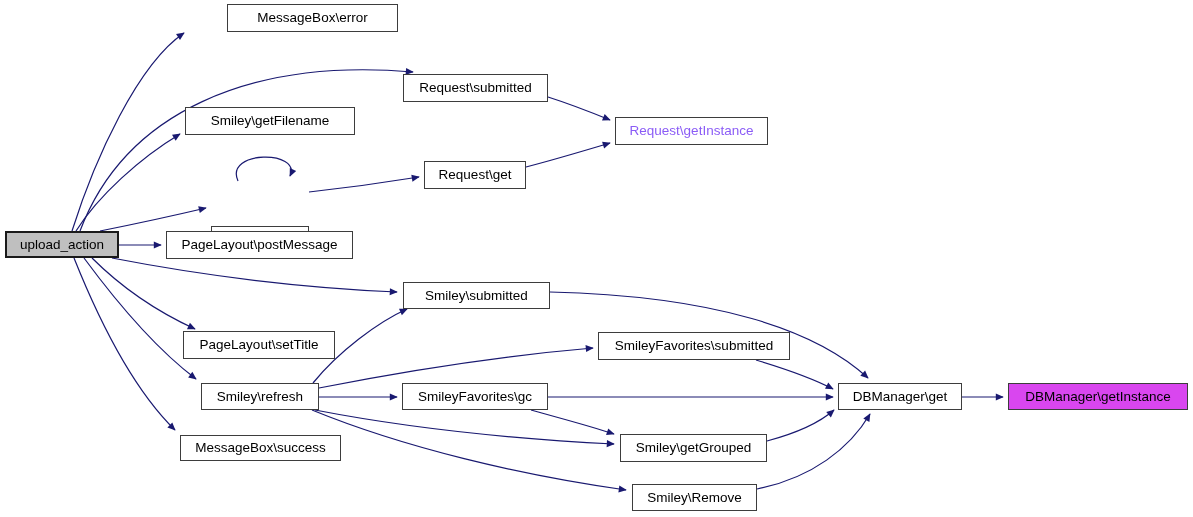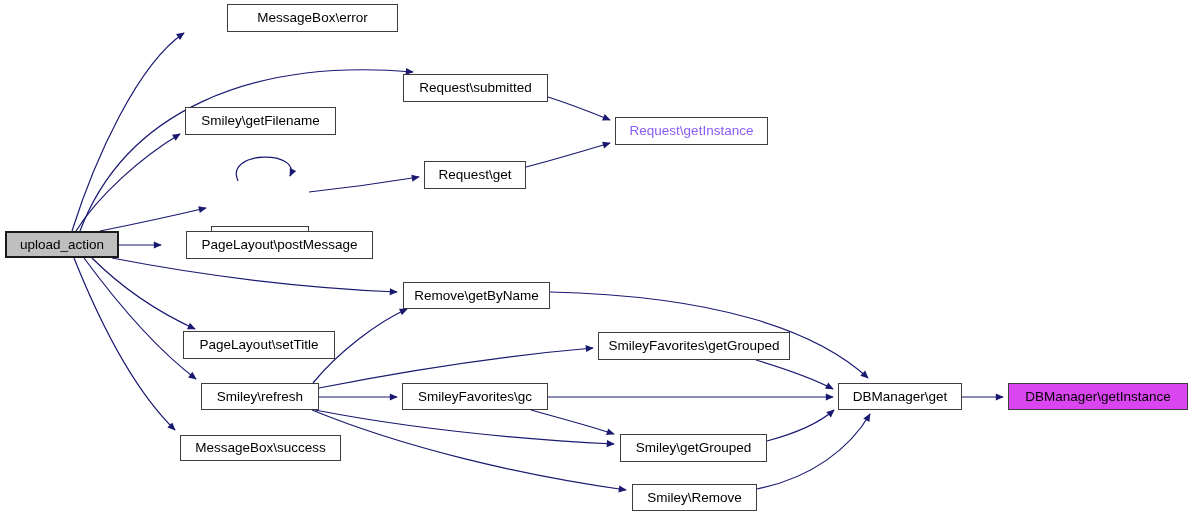--- a/index.html
+++ b/index.html
@@ -81,43 +81,43 @@
   <div id="nodes-layer">
       <div class="node highlighted" style="left: 5px; top: 231px; width: 114px; height: 27px; background: rgb(191, 191, 191); border: 2px solid rgb(26, 26, 26); color: rgb(0, 0, 0);">
         <span>upload_action</span>
       </div>
       <div class="node" style="left: 188px; top: 4px; width: 171px; height: 28px; background: rgb(255, 255, 255); border: 1px solid rgb(61, 61, 61); color: rgb(0, 0, 0); margin-left: 39px;">
         <span>MessageBox\error</span>
       </div>
       <div class="node" style="left: 403px; top: 74px; width: 145px; height: 28px; background: rgb(255, 255, 255); border: 1px solid rgb(61, 61, 61); color: rgb(0, 0, 0);">
         <span>Request\submitted</span>
       </div>
-      <div class="node" style="left: 185px; top: 107px; width: 151px; height: 28px; background: rgb(255, 255, 255); border: 1px solid rgb(61, 61, 61); color: rgb(0, 0, 0);">
+      <div class="node" style="left: 185px; top: 107px; width: 170px; height: 28px; background: rgb(255, 255, 255); border: 1px solid rgb(61, 61, 61); color: rgb(0, 0, 0);">
         <span>Smiley\getFilename</span>
       </div>
       <div class="node" style="left: 615px; top: 117px; width: 153px; height: 28px; background: rgb(255, 255, 255); border: 1px solid rgb(61, 61, 61); color: #8b5cf6;">
         <span>Request\getInstance</span>
       </div>
       <div class="node" style="left: 211px; top: 181px; width: 98px; height: 28px; background: rgb(255, 255, 255); border: 1px solid rgb(61, 61, 61); color: rgb(0, 0, 0); margin-top: 45px;">
         <span>Request\int</span>
       </div>
       <div class="node" style="left: 424px; top: 161px; width: 102px; height: 28px; background: rgb(255, 255, 255); border: 1px solid rgb(61, 61, 61); color: rgb(0, 0, 0);">
         <span>Request\get</span>
       </div>
-      <div class="node" style="left: 166px; top: 231px; width: 187px; height: 28px; background: rgb(255, 255, 255); border: 1px solid rgb(61, 61, 61); color: rgb(0, 0, 0); margin-left: 20px;">
+      <div class="node" style="left: 166px; top: 231px; width: 187px; height: 28px; background: rgb(255, 255, 255); border: 1px solid rgb(61, 61, 61); color: rgb(0, 0, 0);">
         <span>PageLayout\postMessage</span>
       </div>
       <div class="node" style="left: 403px; top: 282px; width: 147px; height: 27px; background: rgb(255, 255, 255); border: 1px solid rgb(61, 61, 61); color: rgb(0, 0, 0);">
-        <span>Remove\getByName</span>
+        <span>Smiley\submitted</span>
       </div>
       <div class="node" style="left: 183px; top: 331px; width: 152px; height: 28px; background: rgb(255, 255, 255); border: 1px solid rgb(61, 61, 61); color: rgb(0, 0, 0);">
         <span>PageLayout\setTitle</span>
       </div>
       <div class="node" style="left: 598px; top: 332px; width: 192px; height: 28px; background: rgb(255, 255, 255); border: 1px solid rgb(61, 61, 61); color: rgb(0, 0, 0);">
-        <span>SmileyFavorites\getGrouped</span>
+        <span>SmileyFavorites\submitted</span>
       </div>
       <div class="node" style="left: 201px; top: 383px; width: 118px; height: 27px; background: rgb(255, 255, 255); border: 1px solid rgb(61, 61, 61); color: rgb(0, 0, 0);">
         <span>Smiley\refresh</span>
       </div>
       <div class="node" style="left: 402px; top: 383px; width: 146px; height: 27px; background: rgb(255, 255, 255); border: 1px solid rgb(61, 61, 61); color: rgb(0, 0, 0);">
         <span>SmileyFavorites\gc</span>
       </div>
       <div class="node" style="left: 838px; top: 383px; width: 124px; height: 27px; background: rgb(255, 255, 255); border: 1px solid rgb(61, 61, 61); color: rgb(0, 0, 0);">
         <span>DBManager\get</span>
       </div>

